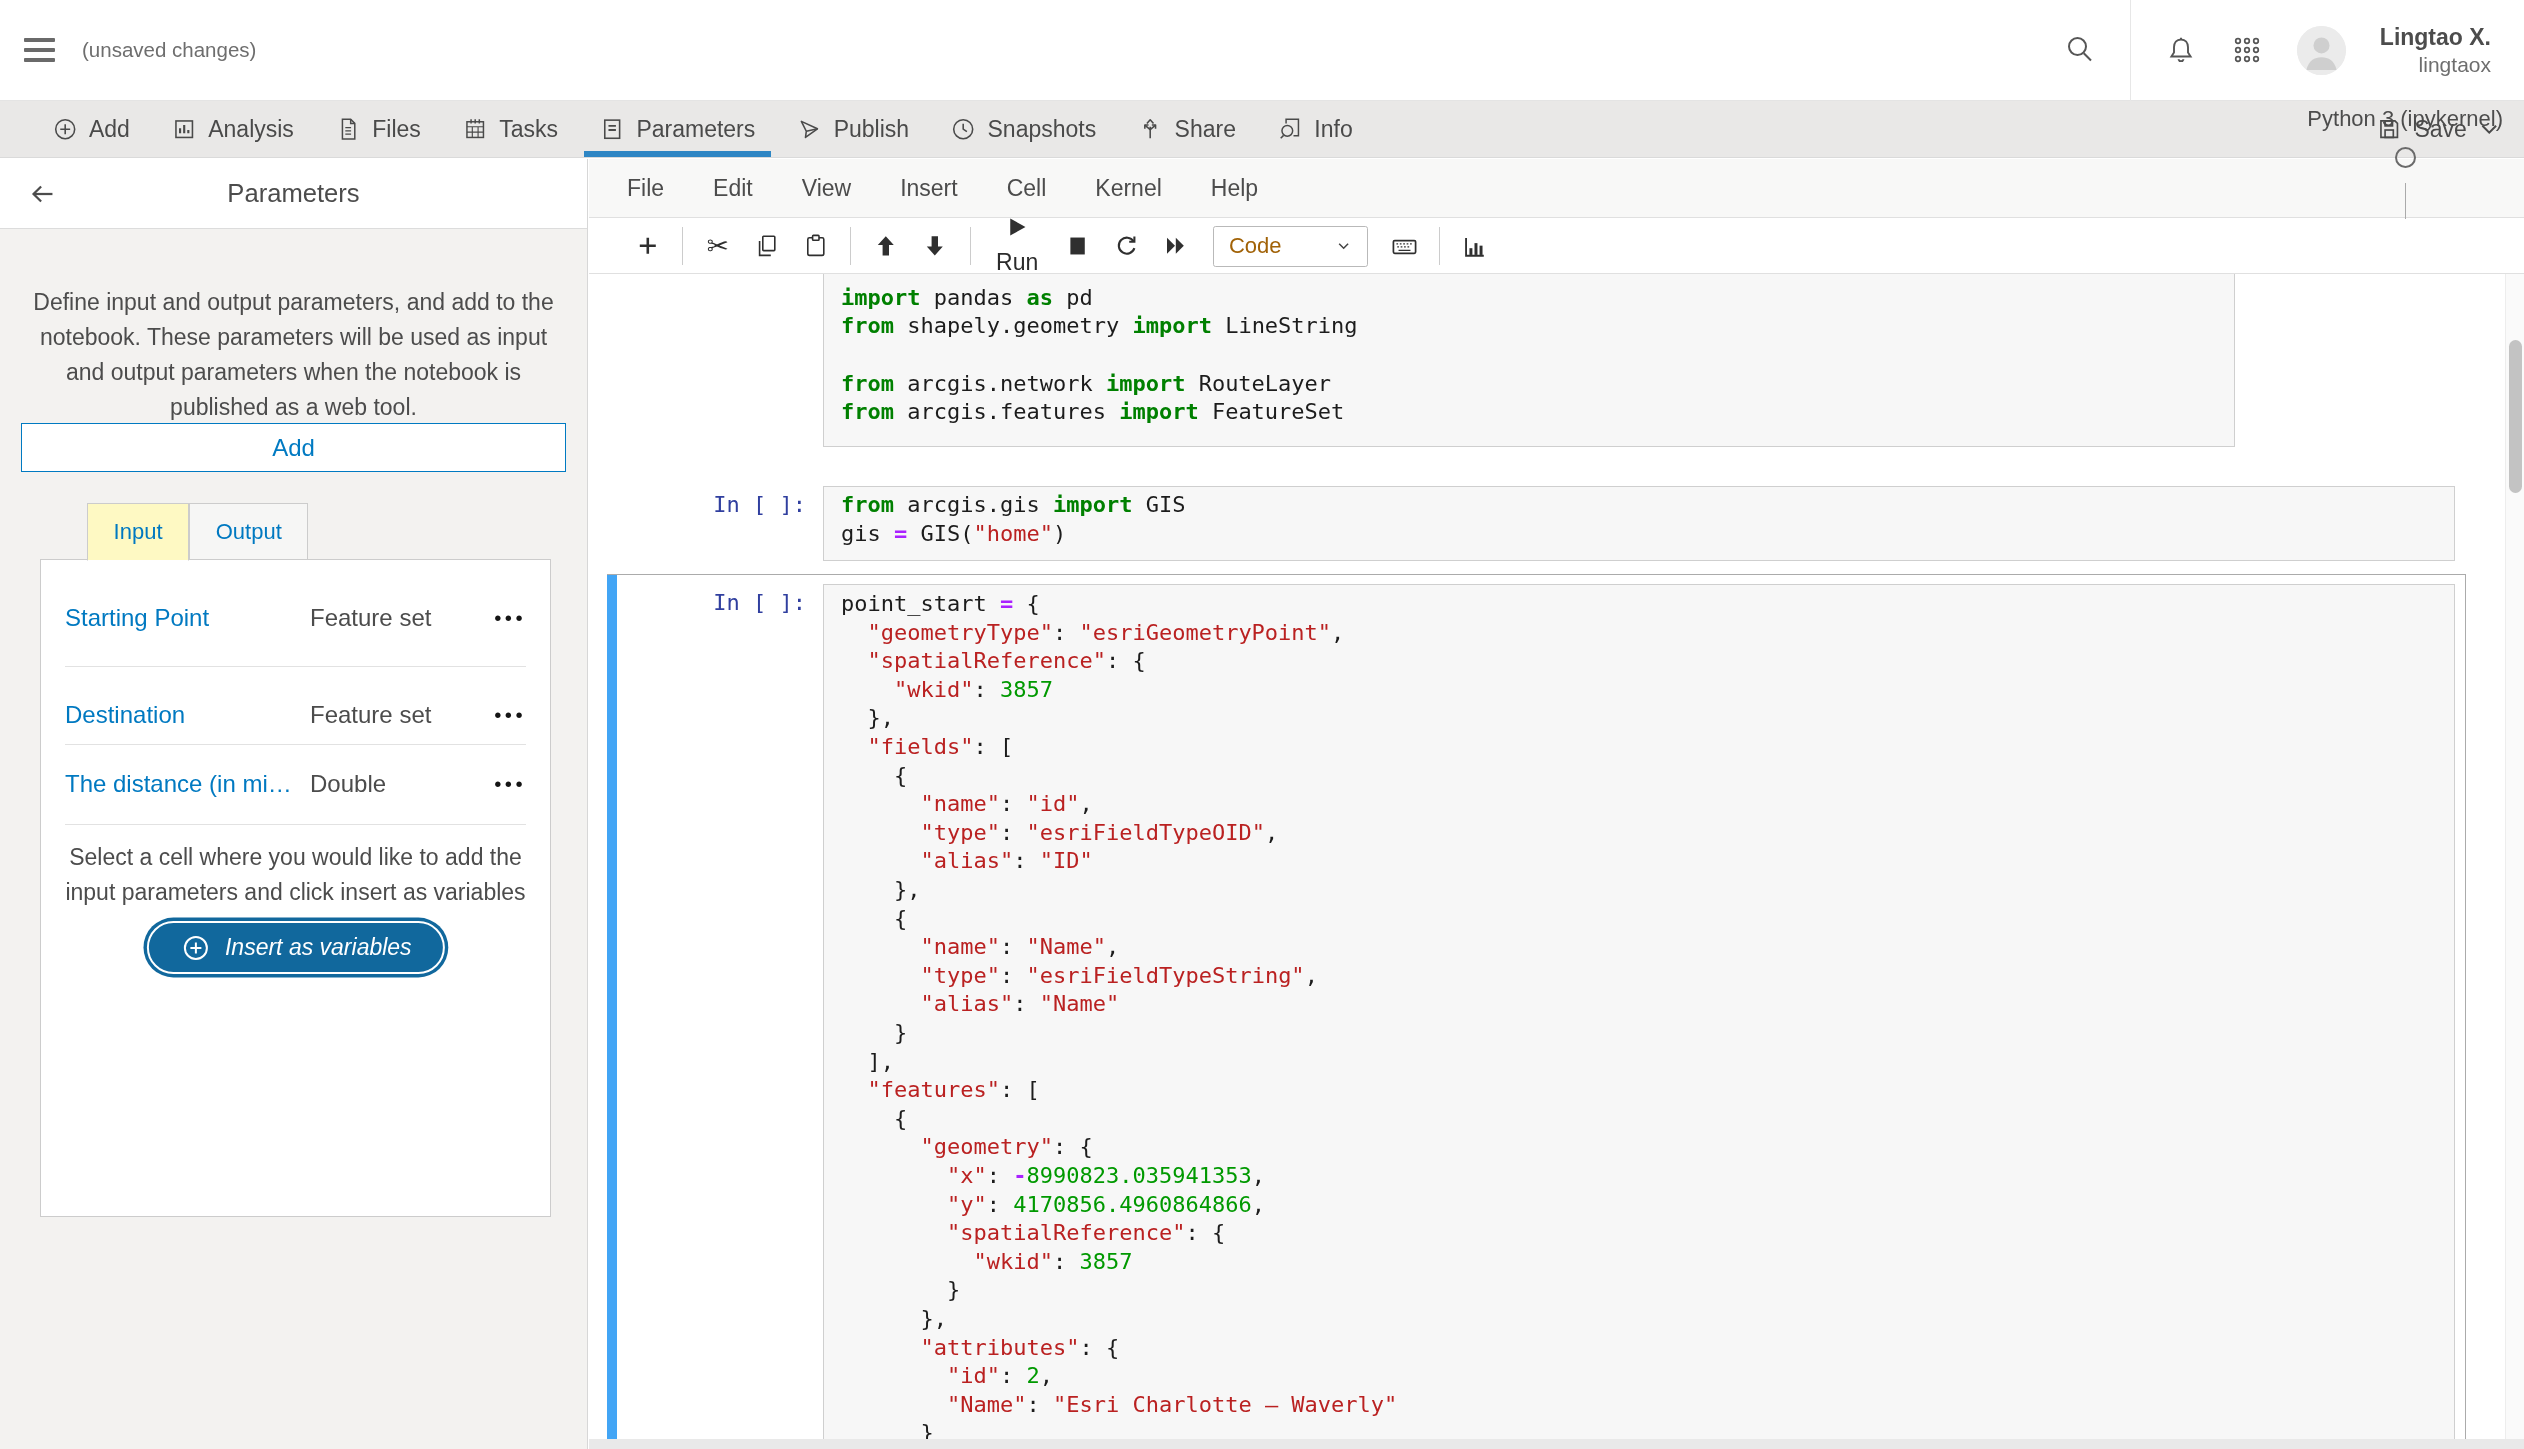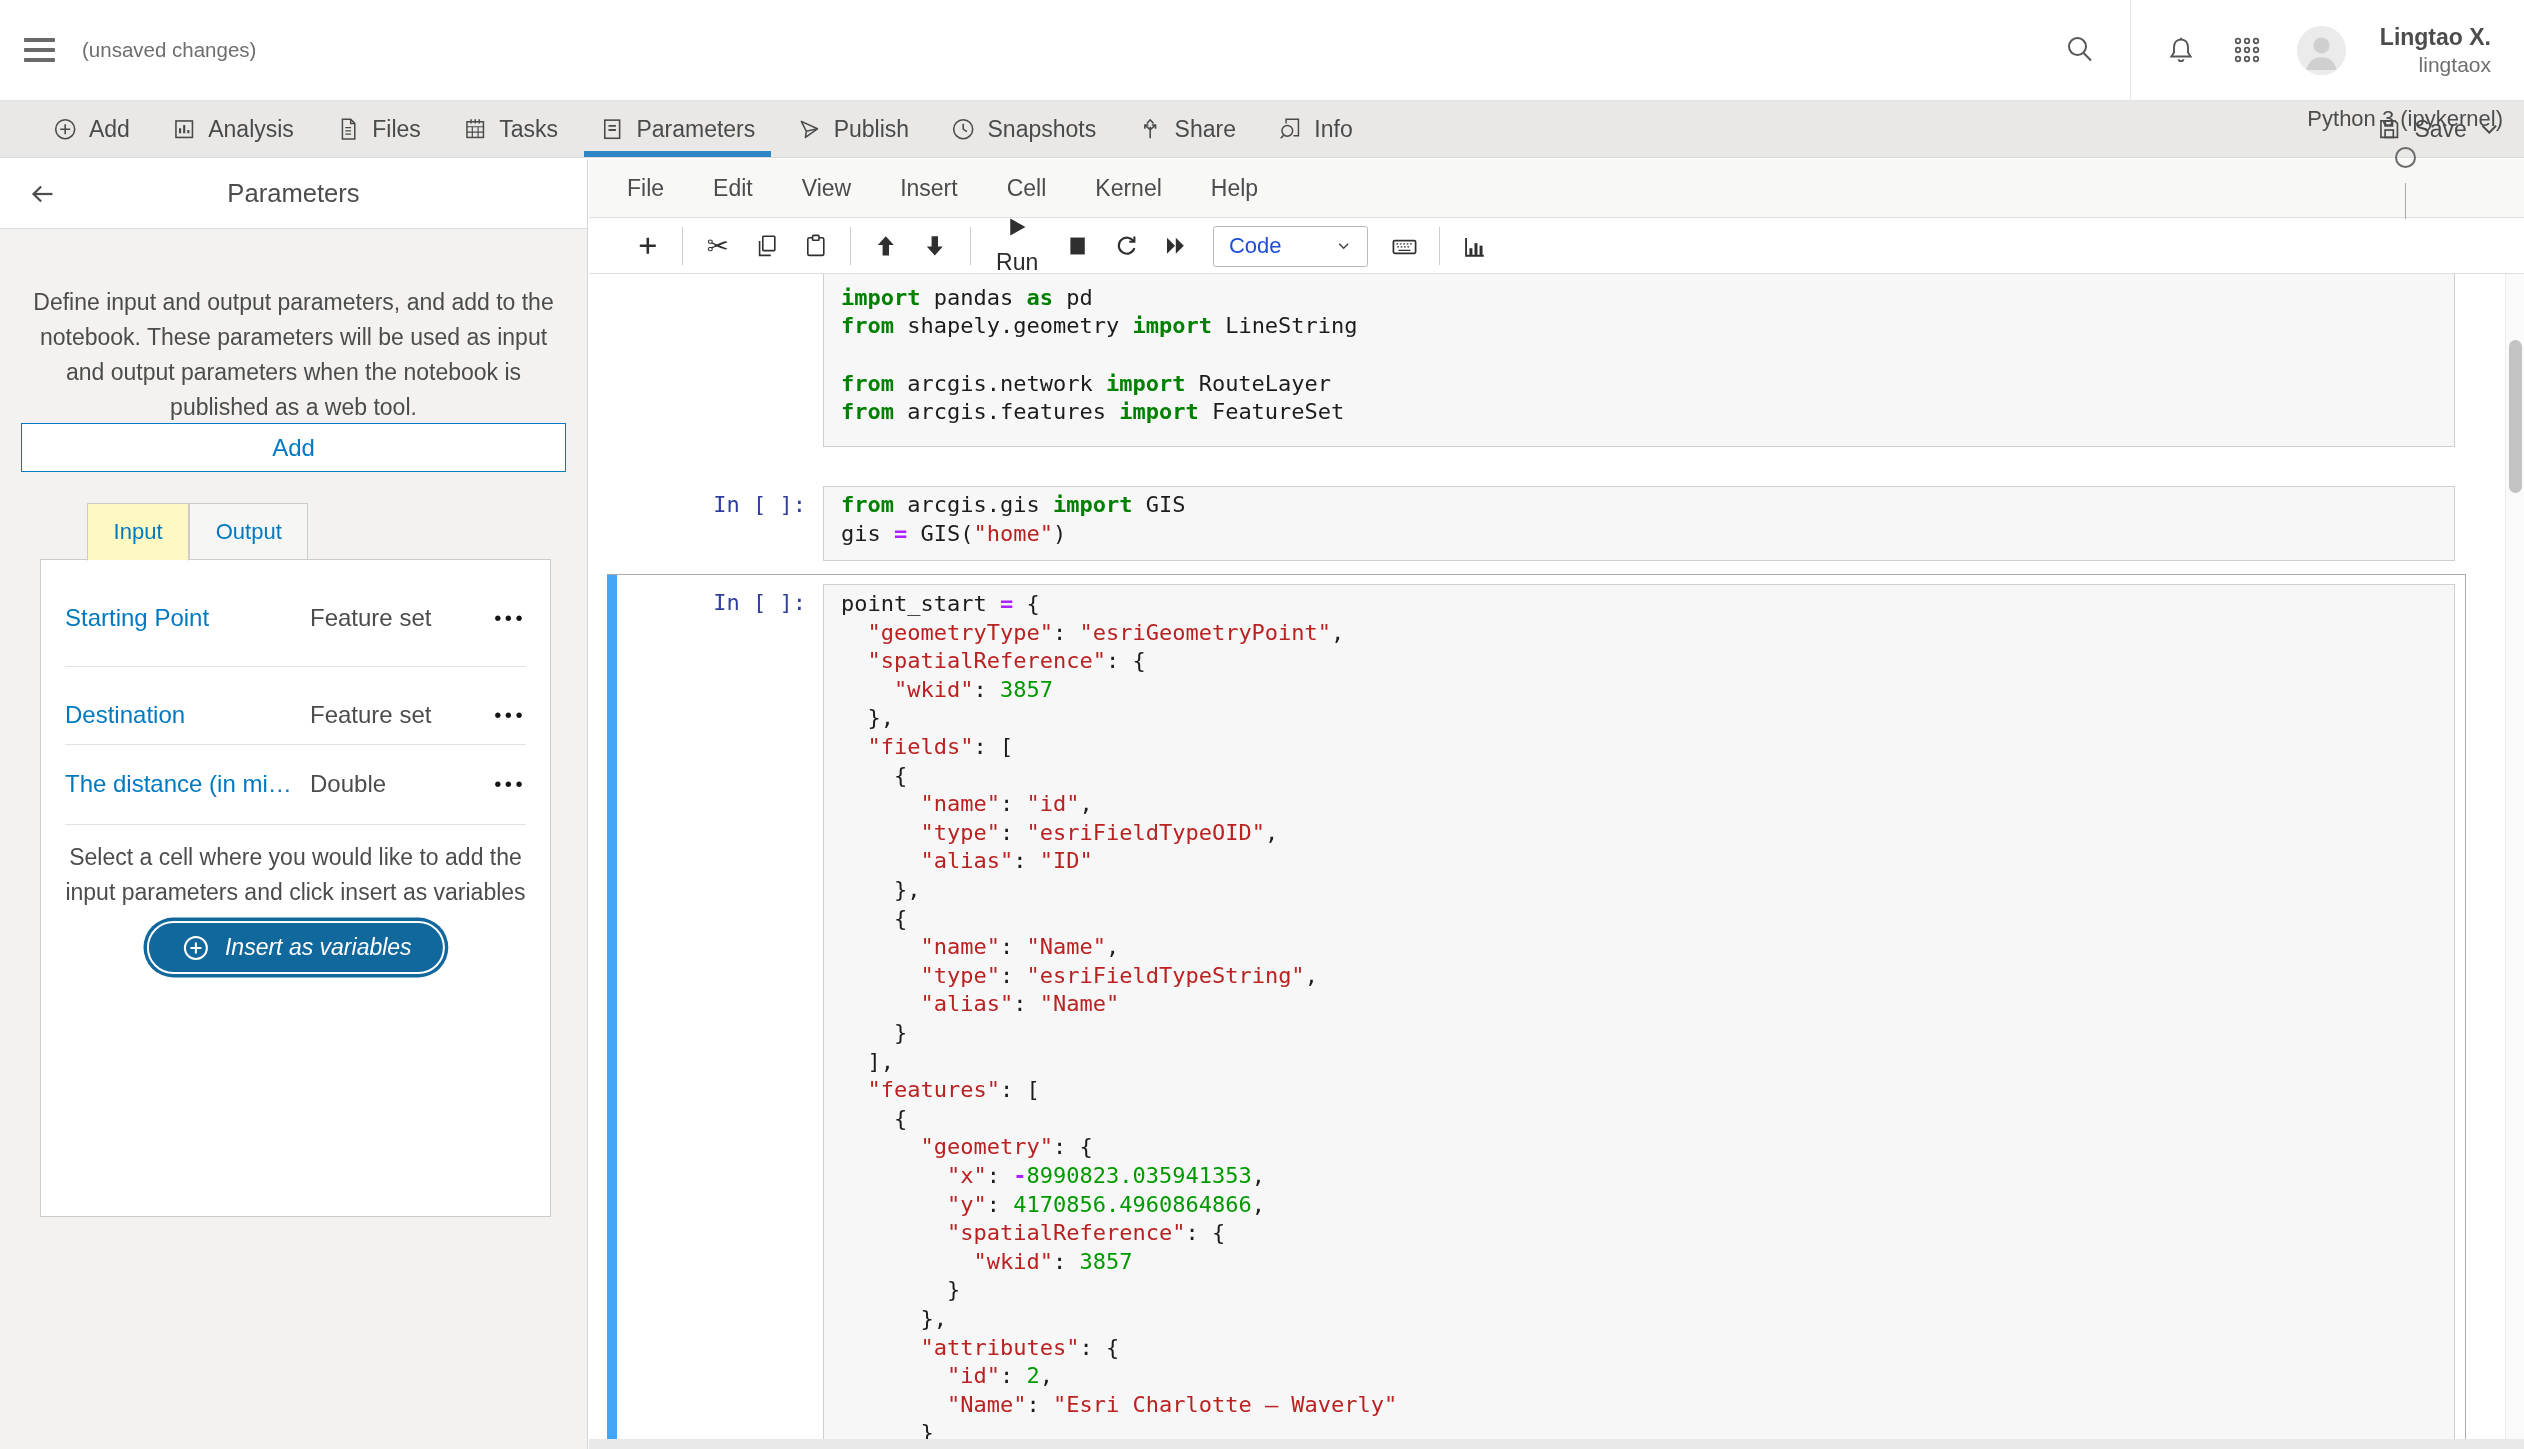--- a/index.html
+++ b/index.html
@@ -71,34 +71,34 @@
   .kernel-circle { width:21px; height:21px; border:2.6px solid #6a6a6a; border-radius:50%; }
   .kernel-div { width:0.9px; height:36px; background:#aaa; }
   .nb-toolbar { position:absolute; top:60px; left:0; right:0; height:55px; background:#fff;
                 border-bottom:0.9px solid #e0e0e0; display:flex; align-items:center; padding-left:34px; }
   .tb-btn { width:49px; height:44px; display:flex; align-items:center; justify-content:center; cursor:pointer; }
   .tb-div { width:0.9px; height:38px; background:#ccc; margin:0 10.2px; }
   .tb-run { display:flex; align-items:center; gap:10.2px; font-size:23px; color:#2b2b2b;
             padding:0 15.3px; cursor:pointer;flex-direction:column; }
   .tb-select { width:155px; height:41px; border:0.9px solid #b9b9b9; border-radius:2.6px; background:#fff;
                display:flex; align-items:center; justify-content:space-between; padding:0 15.3px;
-               font-size:22px; color:#1d4ed8; margin:0 12px; cursor:pointer; }
+               font-size:22px; color:#a16207; margin:0 12px; cursor:pointer; }
   .scissors { font-size:26.4px; color:#2f2f2f; }
 
   .nb-content { position:absolute; top:115px; left:0; right:0; bottom:0; overflow:hidden; background:#fff; }
 
   .code-box { position:absolute; background:#f7f7f7; border:0.9px solid #cfcfcf;
               font-family:"DejaVu Sans Mono",monospace; font-size:22px; }
   .cl { line-height:28.6px; white-space:pre; }
   .tk-p { color:#1c1c1c; } .tk-k { color:#008000; font-weight:bold; }
   .tk-o { color:#aa22ff; font-weight:bold; } .tk-s { color:#ba2121; } .tk-n { color:#009900; }
   .prompt { position:absolute; width:111px; text-align:right; font-family:"DejaVu Sans Mono",monospace;
             font-size:22px; color:#303f9f; line-height:28.6px; }
 
-  .cell1-box { left:234px; top:-10.2px; width:1632px; height:183px; padding:19px 17px 0 17px; }
+  .cell1-box { left:234px; top:-10.2px; width:1412px; height:183px; padding:19px 17px 0 17px; }
   .cell2-box { left:234px; top:212px; width:1632px; height:75px; padding:4.3px 17px 0 17px; }
   .cell2-prompt { left:106px; top:217px; }
   .cell3-outer { position:absolute; left:18px; top:300px; width:1859px; height:1159px;
                  border:0.9px solid #ababab; border-left:none; }
   .cell3-bar { position:absolute; left:0; top:0; bottom:0; width:10.2px; background:#42a5f5; }
   .cell3-box { left:234px; top:310px; width:1632px; height:1159px; padding:5.1px 17px 0 17px; }
   .cell3-prompt { left:106px; top:315px; }
 
   .vscroll { position:absolute; right:0; top:0; bottom:10.2px; width:20.5px; background:#fafafa;
              border-left:0.9px solid #ededed; z-index:5; }

